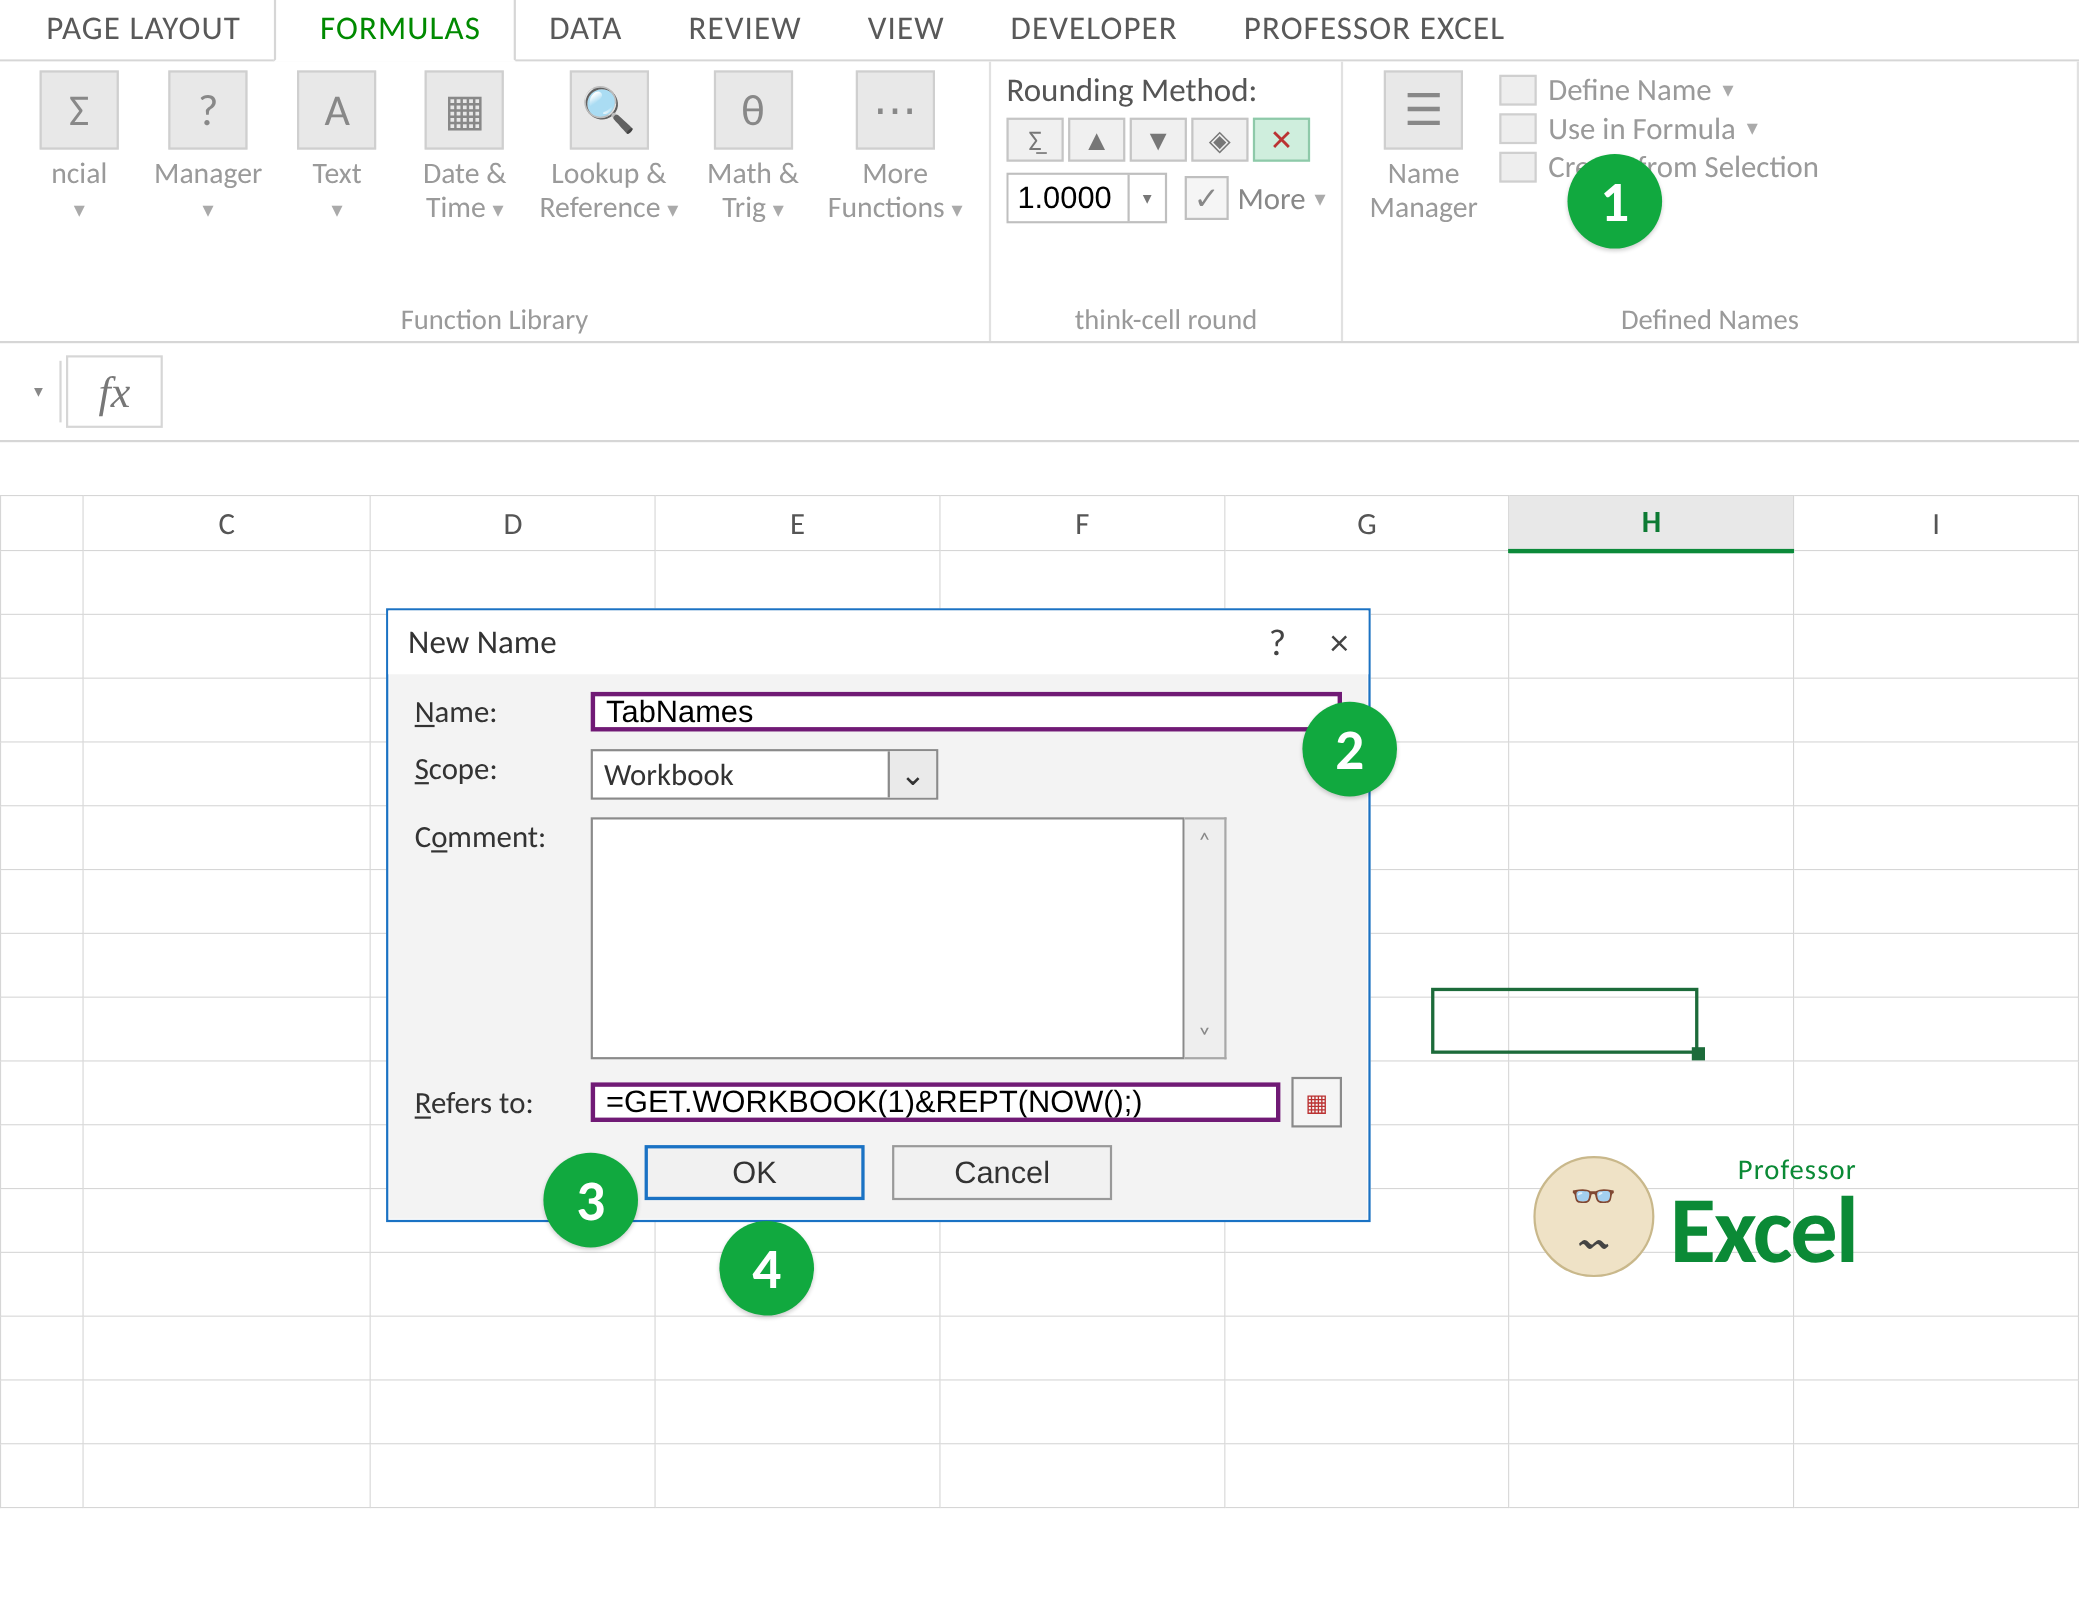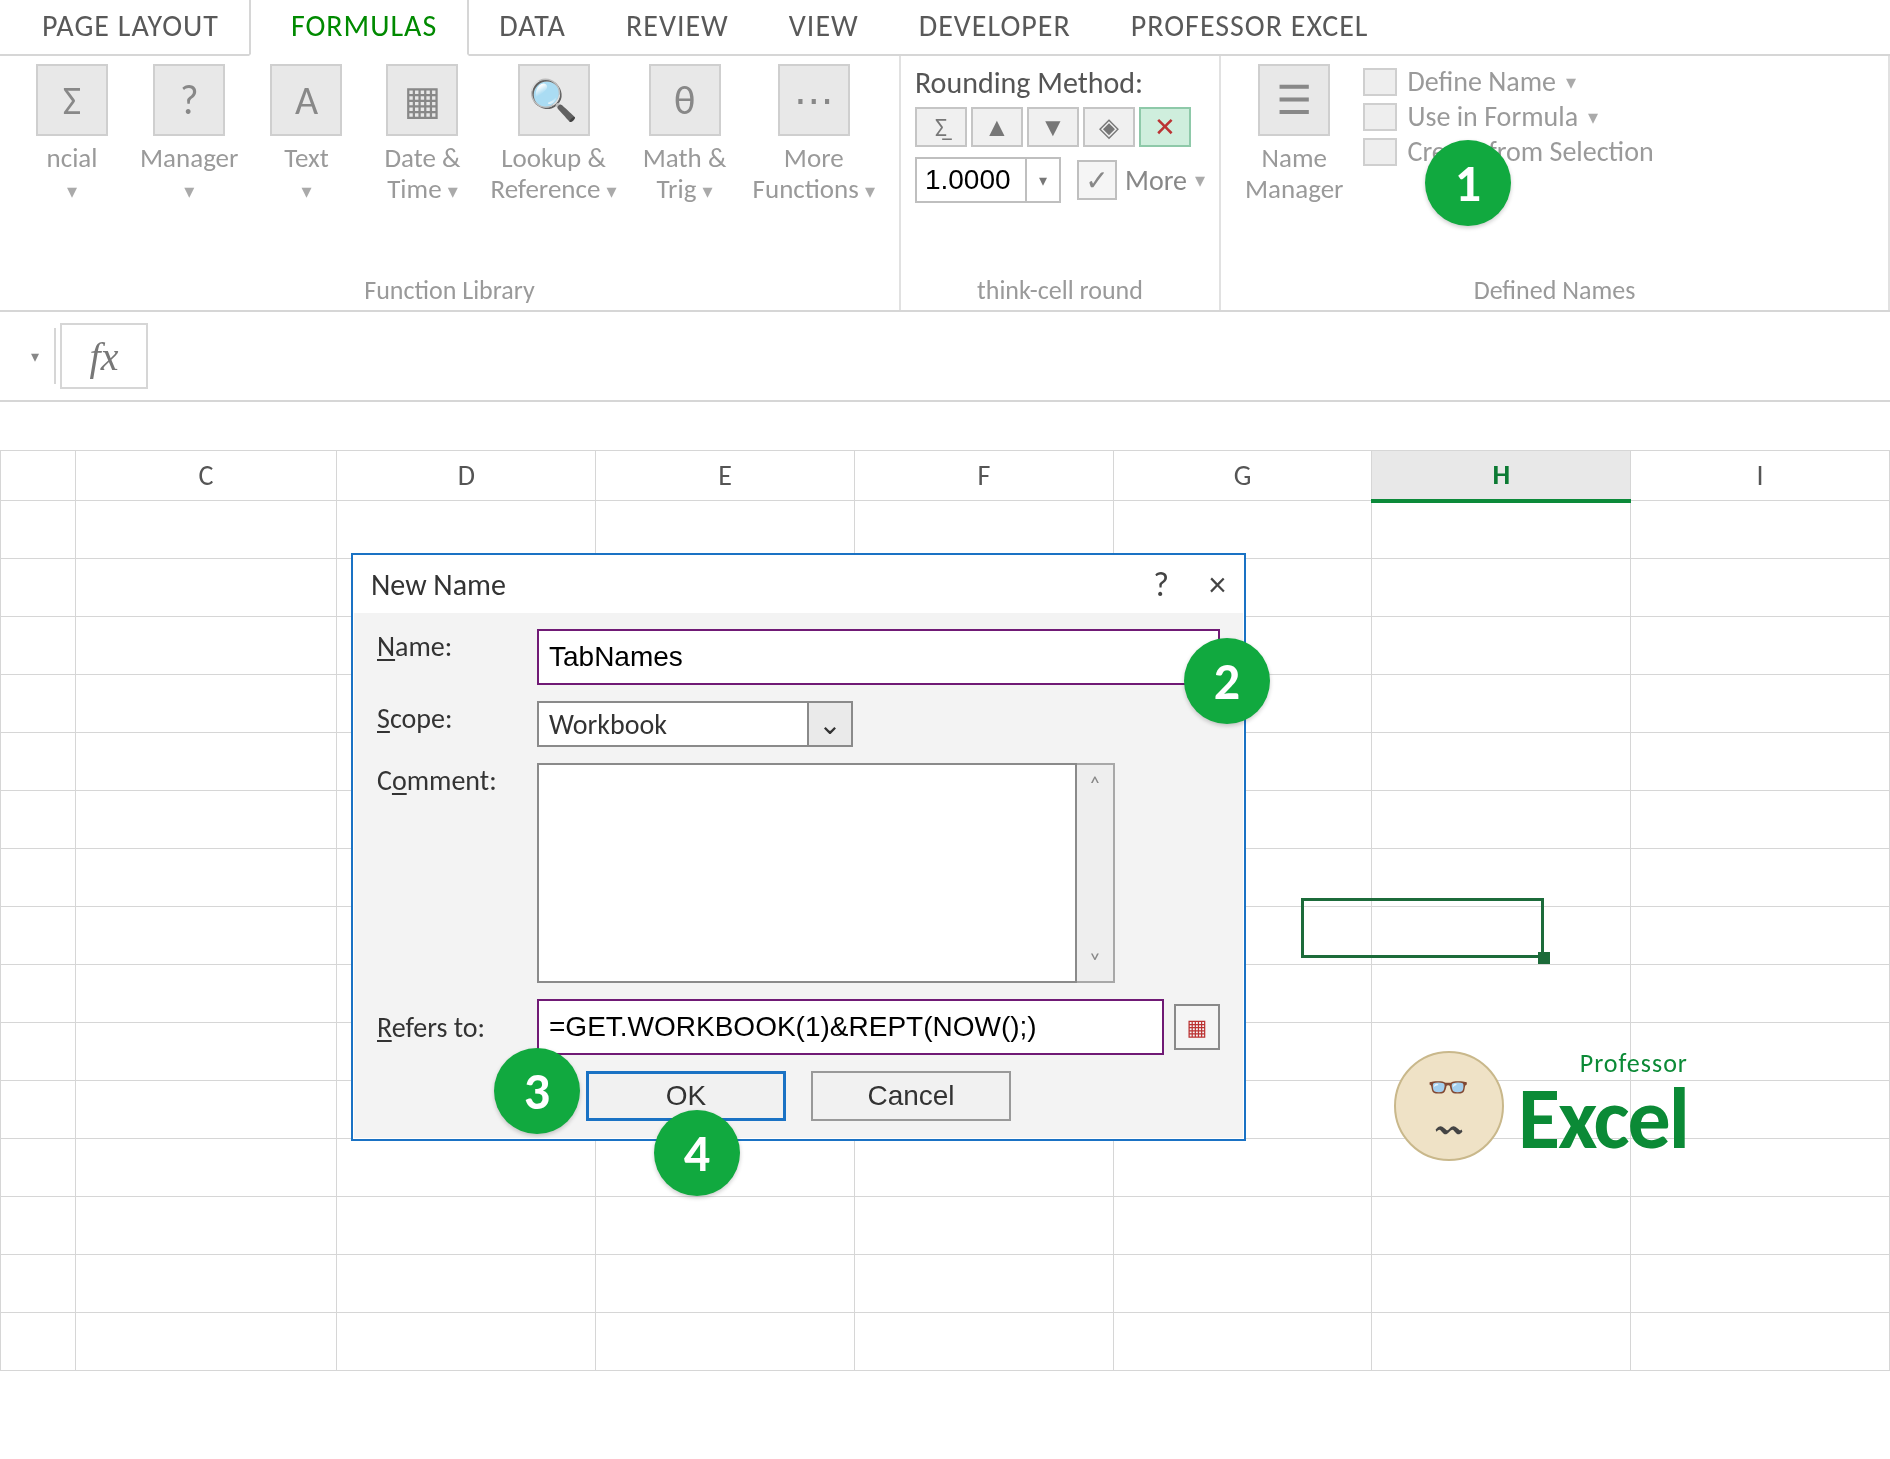--- a/index.html
+++ b/index.html
@@ -175,21 +175,21 @@
     display:flex; align-items:center; justify-content:space-between;
     height:58px; background:#ffffff; padding:0 18px;
     color:#333; font-size:30px;
   }
   .titlebar .tbtns{ display:flex; gap:40px; font-size:34px; color:#444;}
   .dlg-body{ padding:16px 24px 18px 24px; font-size:28px; color:#333;}
   .dlg-row{ display:flex; align-items:flex-start; margin-bottom:16px;}
   .dlg-row label{ width:160px; }
   .dlg-row .underline{ text-decoration:underline; text-underline-offset:3px; }
   .dlg-row input[type=text]{
-    flex:1; height:56px; font-size:28px; border:2px solid #701a75; background:#fff; padding:0 10px;
+    flex:1; height:36px; font-size:28px; border:4px solid #701a75; background:#fff; padding:0 10px;
   }
   .dlg-row .select{
     display:flex; align-items:center;
     border:2px solid #8a8a8a; background:#fff; height:46px; width:316px;
   }
   .dlg-row .select span{ flex:1; padding:0 10px;}
   .dlg-row .select .dd{
     width:44px; height:100%; border-left:2px solid #8a8a8a;
     background:#eaeaea; display:flex; align-items:center; justify-content:center;
   }

